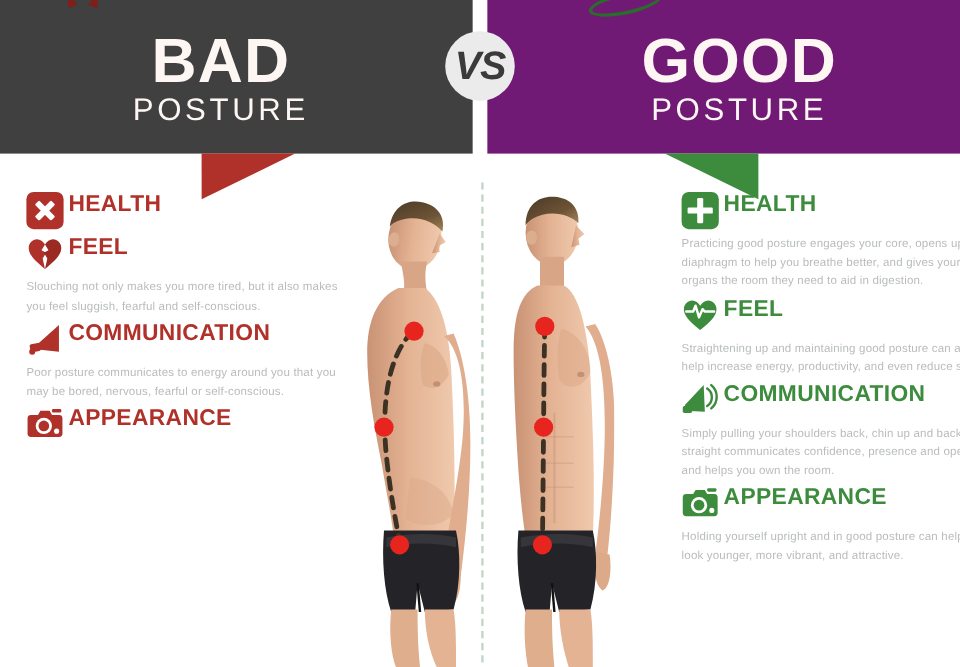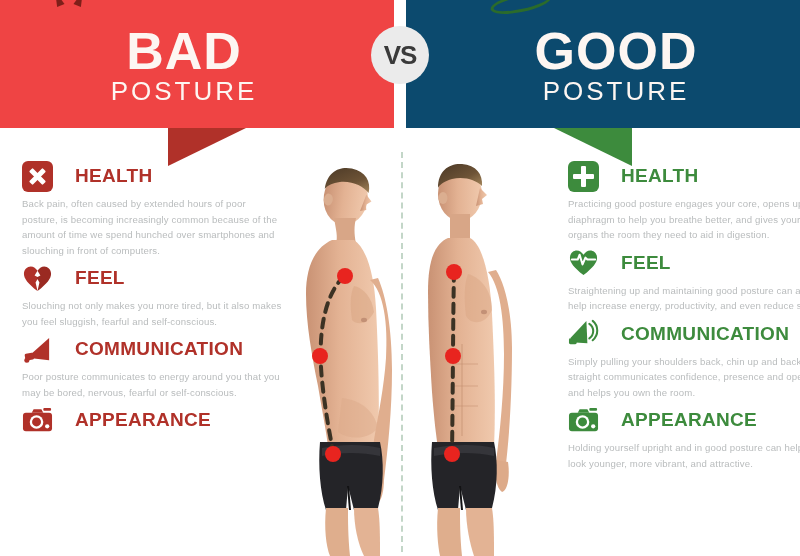--- a/index.html
+++ b/index.html
@@ -21,22 +21,22 @@
     background: #ffffff;
   }
 
   
   .banner {
     position: absolute;
     top: 0;
     height: 128px;
     overflow: visible;
   }
-  .banner-bad  { left: 0;     width: 394px; background: #ef4444; }
-  .banner-good { left: 406px; width: 394px; background: #0c4a6e; }
+  .banner-bad  { left: 0;     width: 394px; background: #404040; }
+  .banner-good { left: 406px; width: 394px; background: #701a75; }
 
   
   .tail {
     position: absolute;
     top: 128px;
     width: 0; height: 0;
     border-style: solid;
   }
   .tail-bad {
     left: 168px;
@@ -113,24 +113,25 @@
     left: 371px;
     top: 26px;
     width: 58px;
     height: 58px;
     border-radius: 50%;
     background: #ebebeb;
     display: flex;
     align-items: center;
     justify-content: center;
     color: #3a3a3a;
-    font-size: 26px;
+    font-size: 33px;
     font-weight: bold;
     letter-spacing: -1px;
     z-index: 4;
+    font-style: italic;
   }
   .vs-gap {
     position: absolute;
     left: 394px; top: 0;
     width: 12px; height: 128px;
     background: #ffffff;
     z-index: 2;
   }
 
   
@@ -139,22 +140,22 @@
     top: 160px;
     width: 262px;
   }
   .col-left  { left: 22px;  }
   .col-right { left: 568px; }
 
   .section { margin-bottom: 4px; }
 
   .sec-head {
     display: flex;
-    align-items: center;
-    gap: 22px;
+    align-items: flex-start;
+    gap: 4px;
     height: 32px;
   }
   .sec-title {
     font-size: 19px;
     font-weight: bold;
     letter-spacing: 0.3px;
   }
   .bad .sec-title  { color: #b03129; }
   .good .sec-title { color: #3d8b3d; }
 
@@ -258,21 +259,20 @@
   <div class="vs-gap"></div>
   <div class="vs-badge">VS</div>
 
   <div class="col col-left bad">
 
     <div class="section">
       <div class="sec-head">
         <span class="ico ico-x"></span>
         <span class="sec-title">HEALTH</span>
       </div>
-      <div class="sec-body">Back pain, often caused by extended hours of poor posture, is becoming increasingly common because of the amount of time we spend hunched over smartphones and slouching in front of computers.</div>
     </div>
 
     <div class="section">
       <div class="sec-head">
         <span class="ico">
           <svg viewBox="0 0 32 32" width="31" height="31">
             <path d="M16 29 C6 21 2 16 2 11 C2 6.5 5.5 3.5 9 3.5 C12 3.5 14.5 5.5 16 8 L13 13 L17 15 L14 20 L16 29 Z" fill="#b03129"></path>
             <path d="M16 8 C17.5 5.5 20 3.5 23 3.5 C26.5 3.5 30 6.5 30 11 C30 16 26 21 16 29 L18 20 L15 15 L19 13 L16 8 Z" fill="#9a2a22"></path>
           </svg>
         </span>

